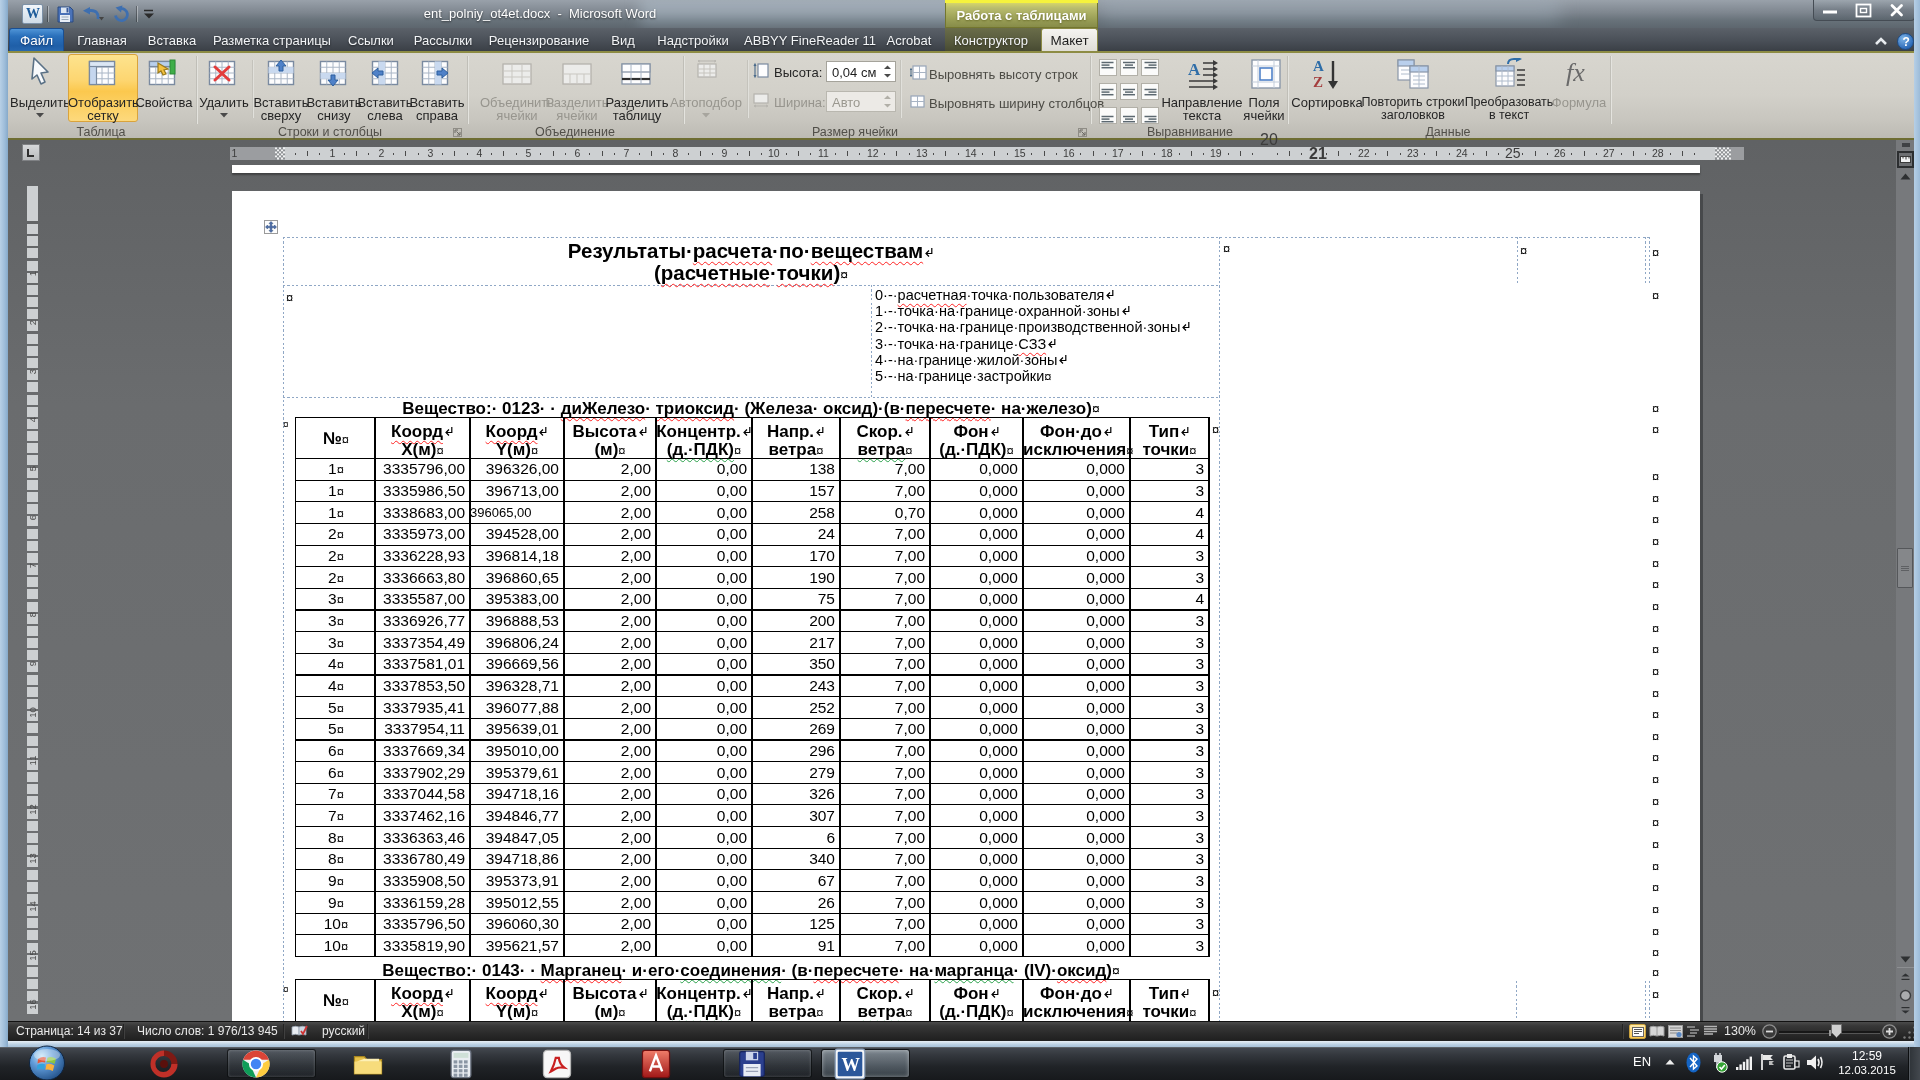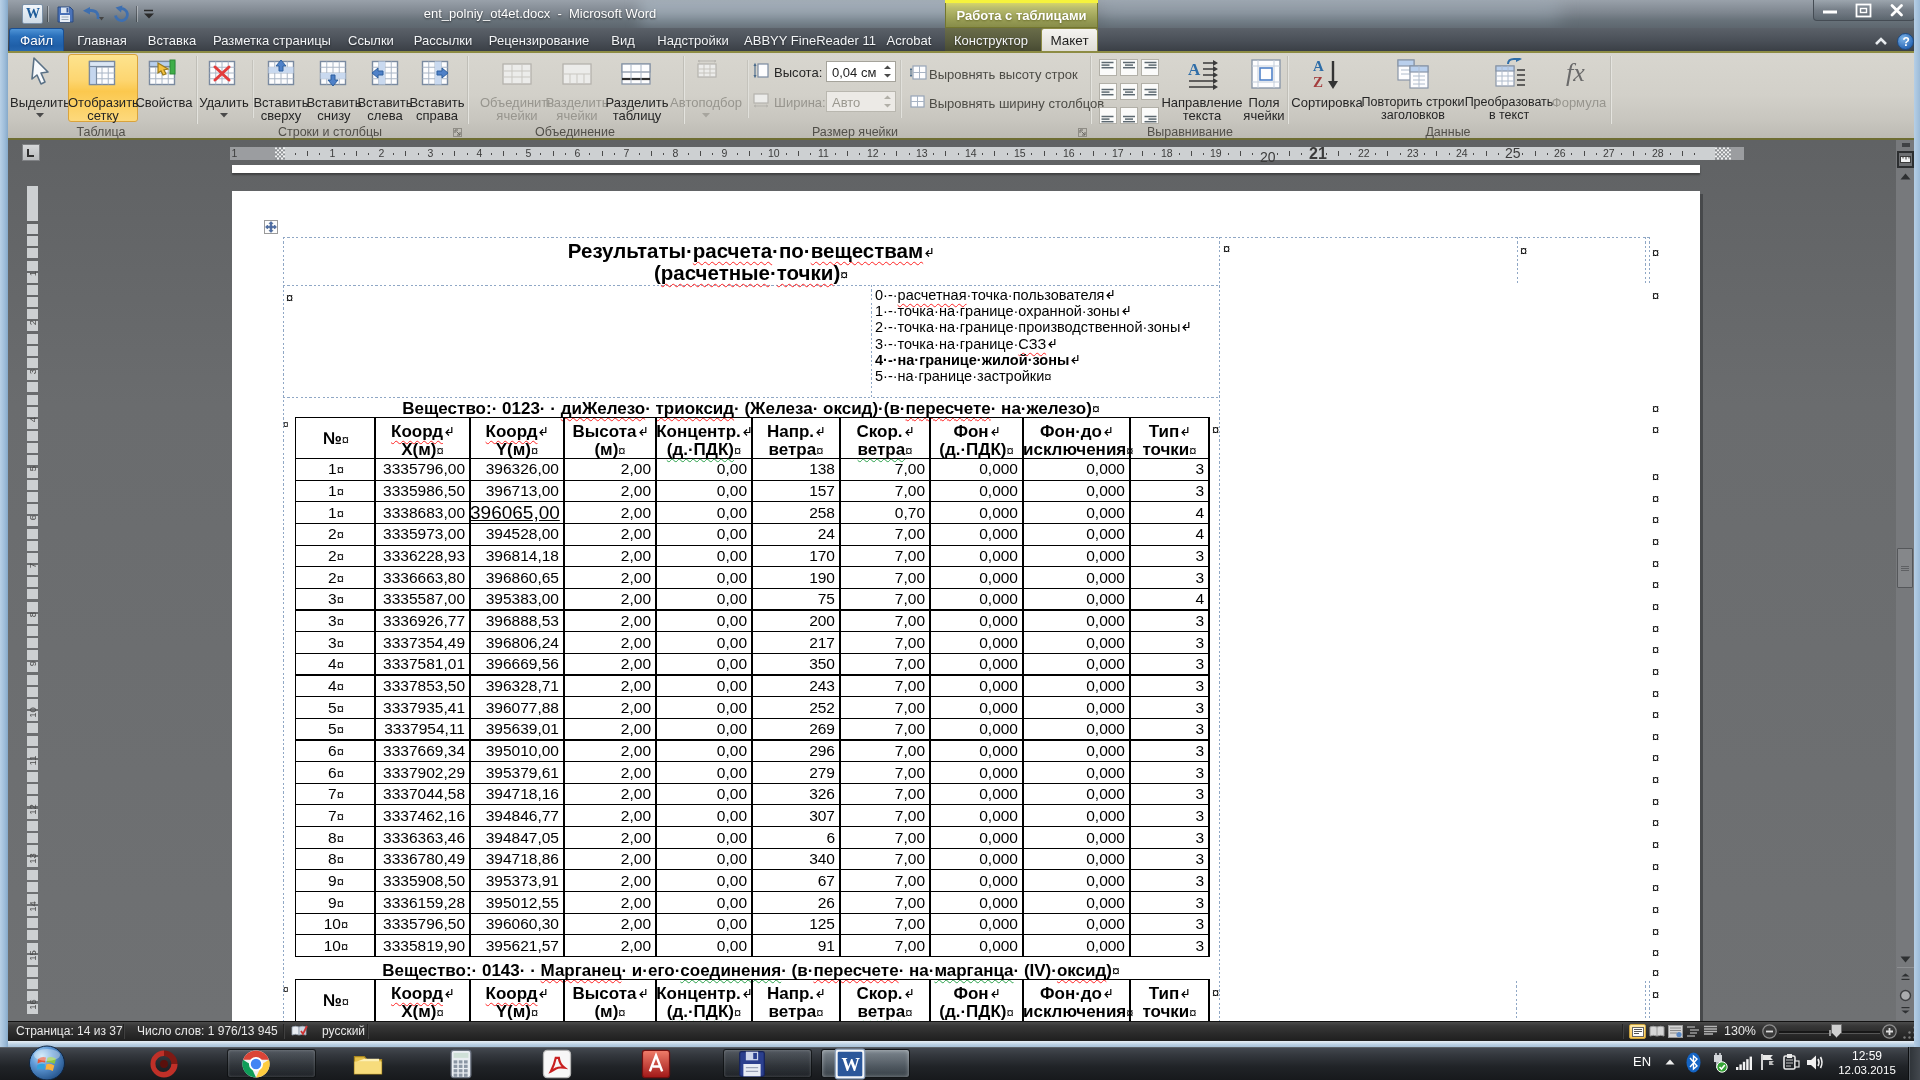--- a/index.html
+++ b/index.html
@@ -636,21 +636,21 @@
     <div class="ab" style="left:1141.8px;top:151.0px;width:1px;height:5px;background:#4a4a4a;"></div>
     <div class="ab" style="left:1154.0px;top:152.5px;width:1px;height:2px;background:#4a4a4a;"></div>
     <div class="ab" style="left:1161px;top:148px;width:11px;height:11px;font-size:10.5px;color:#3c3c3c;text-align:center;line-height:11px;">18</div>
     <div class="ab" style="left:1178.6px;top:152.5px;width:1px;height:2px;background:#4a4a4a;"></div>
     <div class="ab" style="left:1190.9px;top:151.0px;width:1px;height:5px;background:#4a4a4a;"></div>
     <div class="ab" style="left:1203.1px;top:152.5px;width:1px;height:2px;background:#4a4a4a;"></div>
     <div class="ab" style="left:1210px;top:148px;width:11px;height:11px;font-size:10.5px;color:#3c3c3c;text-align:center;line-height:11px;">19</div>
     <div class="ab" style="left:1227.7px;top:152.5px;width:1px;height:2px;background:#4a4a4a;"></div>
     <div class="ab" style="left:1240.0px;top:151.0px;width:1px;height:5px;background:#4a4a4a;"></div>
     <div class="ab" style="left:1252.2px;top:152.5px;width:1px;height:2px;background:#4a4a4a;"></div>
-    <div class="ab" style="left:1260px;top:152px;width:11px;height:11px;font-size:14px;color:#3c3c3c;text-align:center;line-height:11px;">20</div>
+    <div class="ab" style="left:1260px;top:134px;width:11px;height:11px;font-size:16px;color:#3c3c3c;text-align:center;line-height:11px;">20</div>
     <div class="ab" style="left:1276.8px;top:152.5px;width:1px;height:2px;background:#4a4a4a;"></div>
     <div class="ab" style="left:1289.0px;top:151.0px;width:1px;height:5px;background:#4a4a4a;"></div>
     <div class="ab" style="left:1301.3px;top:152.5px;width:1px;height:2px;background:#4a4a4a;"></div>
     <div class="ab" style="left:1309px;top:148px;width:11px;height:11px;font-size:16px;color:#3c3c3c;text-align:center;line-height:11px;font-weight:bold;">21</div>
     <div class="ab" style="left:1325.9px;top:152.5px;width:1px;height:2px;background:#4a4a4a;"></div>
     <div class="ab" style="left:1338.2px;top:151.0px;width:1px;height:5px;background:#4a4a4a;"></div>
     <div class="ab" style="left:1350.4px;top:152.5px;width:1px;height:2px;background:#4a4a4a;"></div>
     <div class="ab" style="left:1358px;top:148px;width:11px;height:11px;font-size:10.5px;color:#3c3c3c;text-align:center;line-height:11px;">22</div>
     <div class="ab" style="left:1375.0px;top:152.5px;width:1px;height:2px;background:#4a4a4a;"></div>
     <div class="ab" style="left:1387.2px;top:151.0px;width:1px;height:5px;background:#4a4a4a;"></div>
@@ -847,21 +847,21 @@
           <path d="M6 3.5 L3 6.5 L6 9.5" fill="none" stroke="#000" stroke-width="1.2"></path>
         </svg></div>
       <div style="height:16.2px;line-height:16.2px;white-space:nowrap;">2·-·точка·на·границе·производственной·зоны<svg class="lb" width="11" height="12" viewBox="0 0 11 12">
           <path d="M8.8 1 v5.5 H3.5" fill="none" stroke="#000" stroke-width="1.2"></path>
           <path d="M6 3.5 L3 6.5 L6 9.5" fill="none" stroke="#000" stroke-width="1.2"></path>
         </svg></div>
       <div style="height:16.2px;line-height:16.2px;white-space:nowrap;">3·-·точка·на·границе·<span class="sqr">СЗЗ</span><svg class="lb" width="11" height="12" viewBox="0 0 11 12">
           <path d="M8.8 1 v5.5 H3.5" fill="none" stroke="#000" stroke-width="1.2"></path>
           <path d="M6 3.5 L3 6.5 L6 9.5" fill="none" stroke="#000" stroke-width="1.2"></path>
         </svg></div>
-      <div style="height:16.2px;line-height:16.2px;white-space:nowrap;font-weight:bold;">4·-·на·границе·жилой·зоны<svg class="lb" width="11" height="12" viewBox="0 0 11 12">
+      <div style="height:16.2px;line-height:16.2px;white-space:nowrap;">4·-·на·границе·жилой·зоны<svg class="lb" width="11" height="12" viewBox="0 0 11 12">
           <path d="M8.8 1 v5.5 H3.5" fill="none" stroke="#000" stroke-width="1.2"></path>
           <path d="M6 3.5 L3 6.5 L6 9.5" fill="none" stroke="#000" stroke-width="1.2"></path>
         </svg></div>
       <div style="height:16.2px;line-height:16.2px;white-space:nowrap;">5·-·на·границе·застройки<span style="font-size:13px;font-weight:400;">¤</span></div>
     </div>
 <div class="ab mark" style="left:1652px;top:290px;width:12px;height:12px;"><span style="font-size:13px;font-weight:400;">¤</span></div>
 <div class="ab" style="left:283px;top:399px;width:936px;height:19px;font-size:17px;font-weight:700;text-align:center;color:#000;white-space:nowrap;line-height:19px;">Вещество:·&nbsp;0123·&nbsp;·&nbsp;<span class="sqr">диЖелезо</span>·&nbsp;<span class="sqr">триоксид</span>·&nbsp;(Железа·&nbsp;оксид)·(в·<span class="sqr">пересчете</span>·&nbsp;на·железо)<span style="font-weight:400;font-size:14px;">¤</span></div>
 <div class="ab mark" style="left:1652px;top:403px;width:12px;height:12px;"><span style="font-size:13px;font-weight:400;">¤</span></div>
 <div class="ab" style="left:283px;top:420px;width:8px;height:10px;font-size:10px;line-height:10px;color:#000;">¤</div>
 <div class="ab" style="left:294.7px;top:417.5px;width:1.6px;height:538.95px;background:#000;"></div>
@@ -961,21 +961,21 @@
 <div class="ab" style="left:470px;top:480px;width:89px;height:21px;font-size:15.5px;text-align:right;line-height:21.5px;color:#000;">396713,00</div>
 <div class="ab" style="left:564px;top:480px;width:87px;height:21px;font-size:15.5px;text-align:right;line-height:21.5px;color:#000;">2,00</div>
 <div class="ab" style="left:656px;top:480px;width:91px;height:21px;font-size:15.5px;text-align:right;line-height:21.5px;color:#000;">0,00</div>
 <div class="ab" style="left:752px;top:480px;width:83px;height:21px;font-size:15.5px;text-align:right;line-height:21.5px;color:#000;">157</div>
 <div class="ab" style="left:840px;top:480px;width:85px;height:21px;font-size:15.5px;text-align:right;line-height:21.5px;color:#000;">7,00</div>
 <div class="ab" style="left:930px;top:480px;width:88px;height:21px;font-size:15.5px;text-align:right;line-height:21.5px;color:#000;">0,000</div>
 <div class="ab" style="left:1023px;top:480px;width:102px;height:21px;font-size:15.5px;text-align:right;line-height:21.5px;color:#000;">0,000</div>
 <div class="ab" style="left:1130px;top:480px;width:74px;height:21px;font-size:15.5px;text-align:right;line-height:21.5px;color:#000;">3</div>
 <div class="ab" style="left:296px;top:502px;width:80px;height:21px;font-size:15.5px;text-align:center;line-height:21.5px;color:#000;">1<span style="font-size:13px;font-weight:400;">¤</span></div>
 <div class="ab" style="left:375px;top:502px;width:90px;height:21px;font-size:15.5px;text-align:right;line-height:21.5px;color:#000;">3338683,00</div>
-<div class="ab" style="left:470px;top:502px;width:89px;height:21px;font-size:19px;line-height:21.5px;color:#000;text-decoration:underline;">396065,00</div>
+<div class="ab" style="left:470px;top:502px;width:89px;height:21px;font-size:13px;line-height:21.5px;color:#000;">396065,00</div>
 <div class="ab" style="left:564px;top:502px;width:87px;height:21px;font-size:15.5px;text-align:right;line-height:21.5px;color:#000;">2,00</div>
 <div class="ab" style="left:656px;top:502px;width:91px;height:21px;font-size:15.5px;text-align:right;line-height:21.5px;color:#000;">0,00</div>
 <div class="ab" style="left:752px;top:502px;width:83px;height:21px;font-size:15.5px;text-align:right;line-height:21.5px;color:#000;">258</div>
 <div class="ab" style="left:840px;top:502px;width:85px;height:21px;font-size:15.5px;text-align:right;line-height:21.5px;color:#000;">0,70</div>
 <div class="ab" style="left:930px;top:502px;width:88px;height:21px;font-size:15.5px;text-align:right;line-height:21.5px;color:#000;">0,000</div>
 <div class="ab" style="left:1023px;top:502px;width:102px;height:21px;font-size:15.5px;text-align:right;line-height:21.5px;color:#000;">0,000</div>
 <div class="ab" style="left:1130px;top:502px;width:74px;height:21px;font-size:15.5px;text-align:right;line-height:21.5px;color:#000;">4</div>
 <div class="ab" style="left:296px;top:523px;width:80px;height:21px;font-size:15.5px;text-align:center;line-height:21.5px;color:#000;">2<span style="font-size:13px;font-weight:400;">¤</span></div>
 <div class="ab" style="left:375px;top:523px;width:90px;height:21px;font-size:15.5px;text-align:right;line-height:21.5px;color:#000;">3335973,00</div>
 <div class="ab" style="left:470px;top:523px;width:89px;height:21px;font-size:15.5px;text-align:right;line-height:21.5px;color:#000;">394528,00</div>

